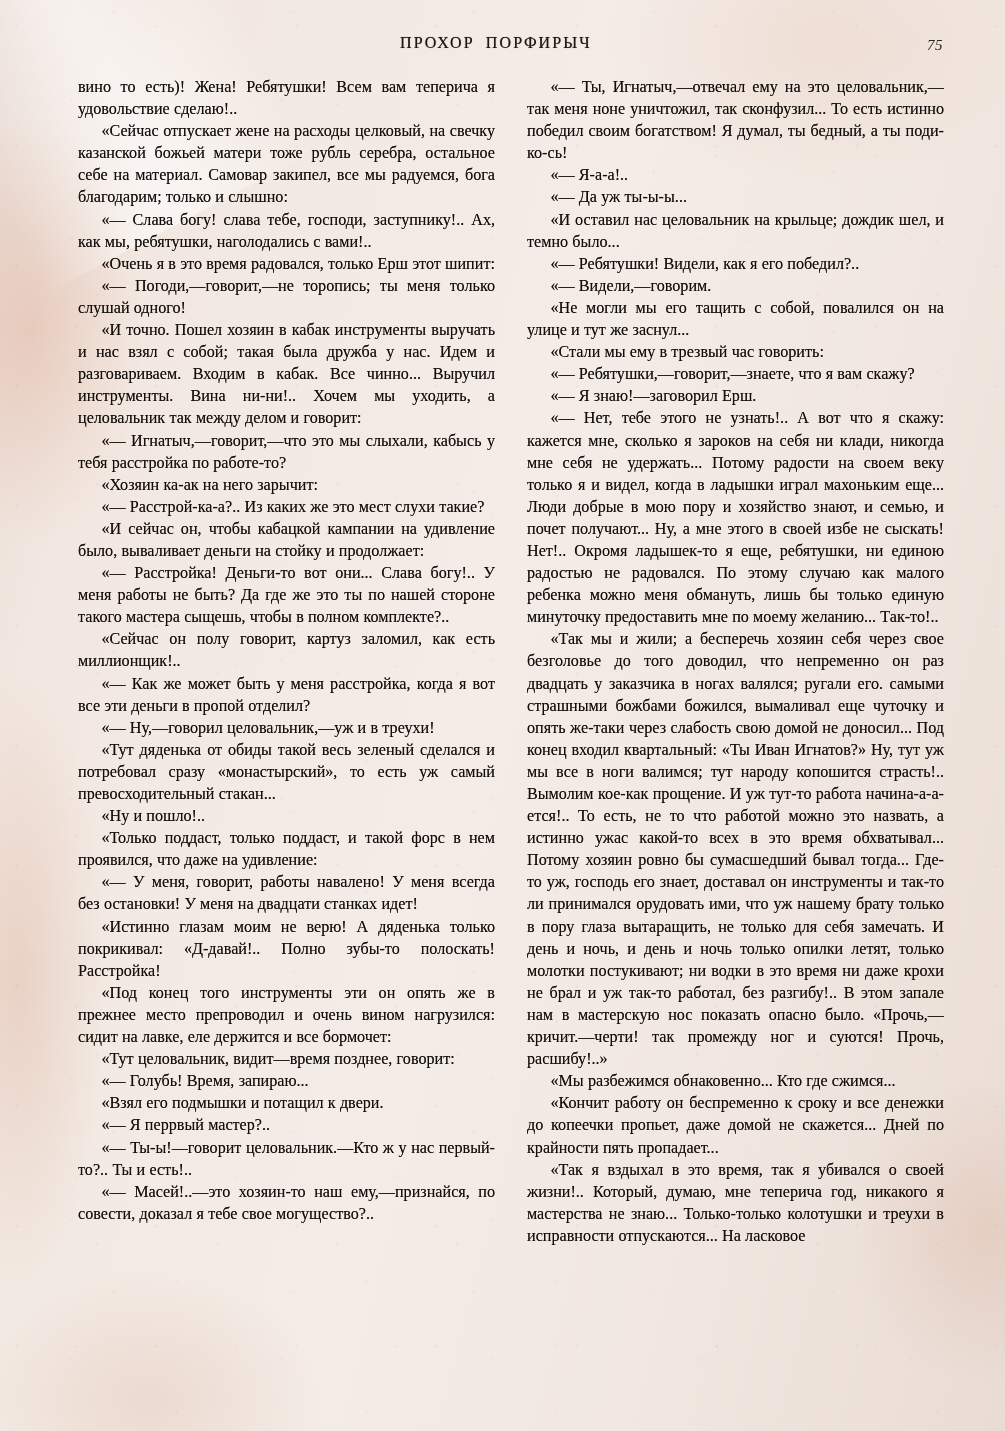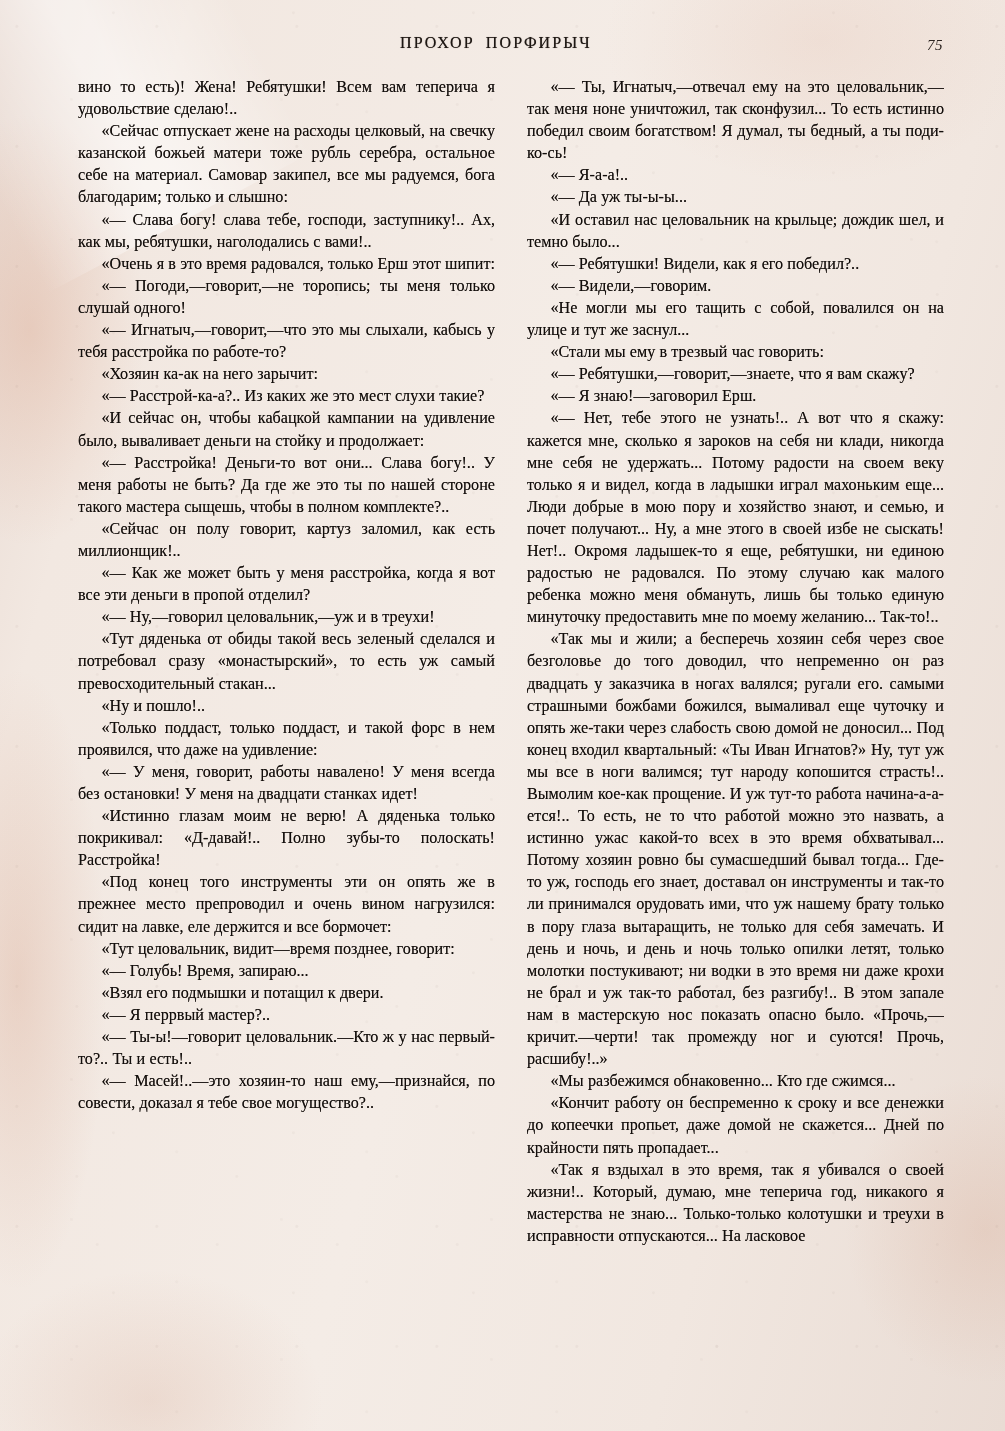--- a/index.html
+++ b/index.html
@@ -130,20 +130,21 @@
     <div id="runhead-folio">75</div>
   </div>
 
   <div id="columns">
     <div class="col" id="col-left">
         <p class="noindent">вино то есть)! Жена! Ребятушки! Всем вам теперича я удовольствие сделаю!..</p>
         <p>«Сейчас отпускает жене на расходы целковый, на свечку казанской божьей матери тоже рубль серебра, остальное себе на материал. Самовар закипел, все мы радуемся, бога благодарим; только и слышно:</p>
         <p>«— Слава богу! слава тебе, господи, заступнику!.. Ах, как мы, ребятушки, наголодались с вами!..</p>
         <p>«Очень я в это время радовался, только Ерш этот шипит:</p>
         <p>«— Погоди,—говорит,—не торопись; ты меня только слушай одного!</p>
+        <p>«И точно. Пошел хозяин в кабак инструменты выручать и нас взял с собой; такая была дружба у нас. Идем и разговариваем. Входим в кабак. Все чинно... Выручил инструменты. Вина ни-ни!.. Хочем мы уходить, а целовальник так между делом и говорит:</p>
         <p>«— Игнатыч,—говорит,—что это мы слыхали, кабысь у тебя расстройка по работе-то?</p>
         <p>«Хозяин ка-ак на него зарычит:</p>
         <p>«— Расстрой-ка-а?.. Из каких же это мест слухи такие?</p>
         <p>«И сейчас он, чтобы кабацкой кампании на удивление было, вываливает деньги на стойку и продолжает:</p>
         <p>«— Расстройка! Деньги-то вот они... Слава богу!.. У меня работы не быть? Да где же это ты по нашей стороне такого мастера сыщешь, чтобы в полном комплекте?..</p>
         <p>«Сейчас он полу говорит, картуз заломил, как есть миллионщик!..</p>
         <p>«— Как же может быть у меня расстройка, когда я вот все эти деньги в пропой отделил?</p>
         <p>«— Ну,—говорил целовальник,—уж и в треухи!</p>
         <p>«Тут дяденька от обиды такой весь зеленый сделался и потребовал сразу «монастырский», то есть уж самый превосходительный стакан...</p>
         <p>«Ну и пошло!..</p>

